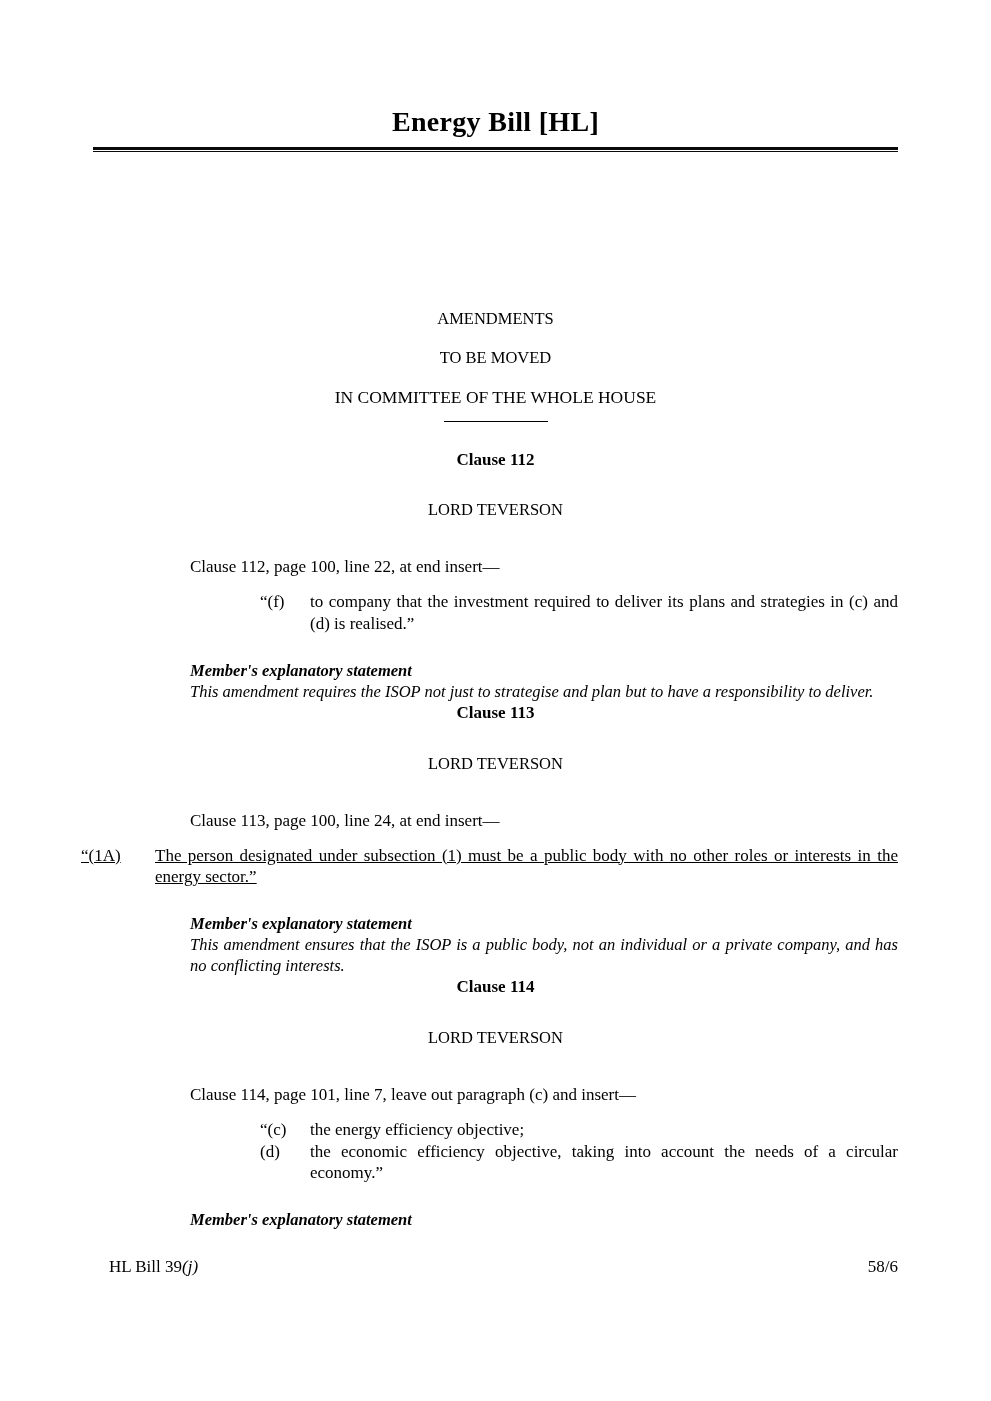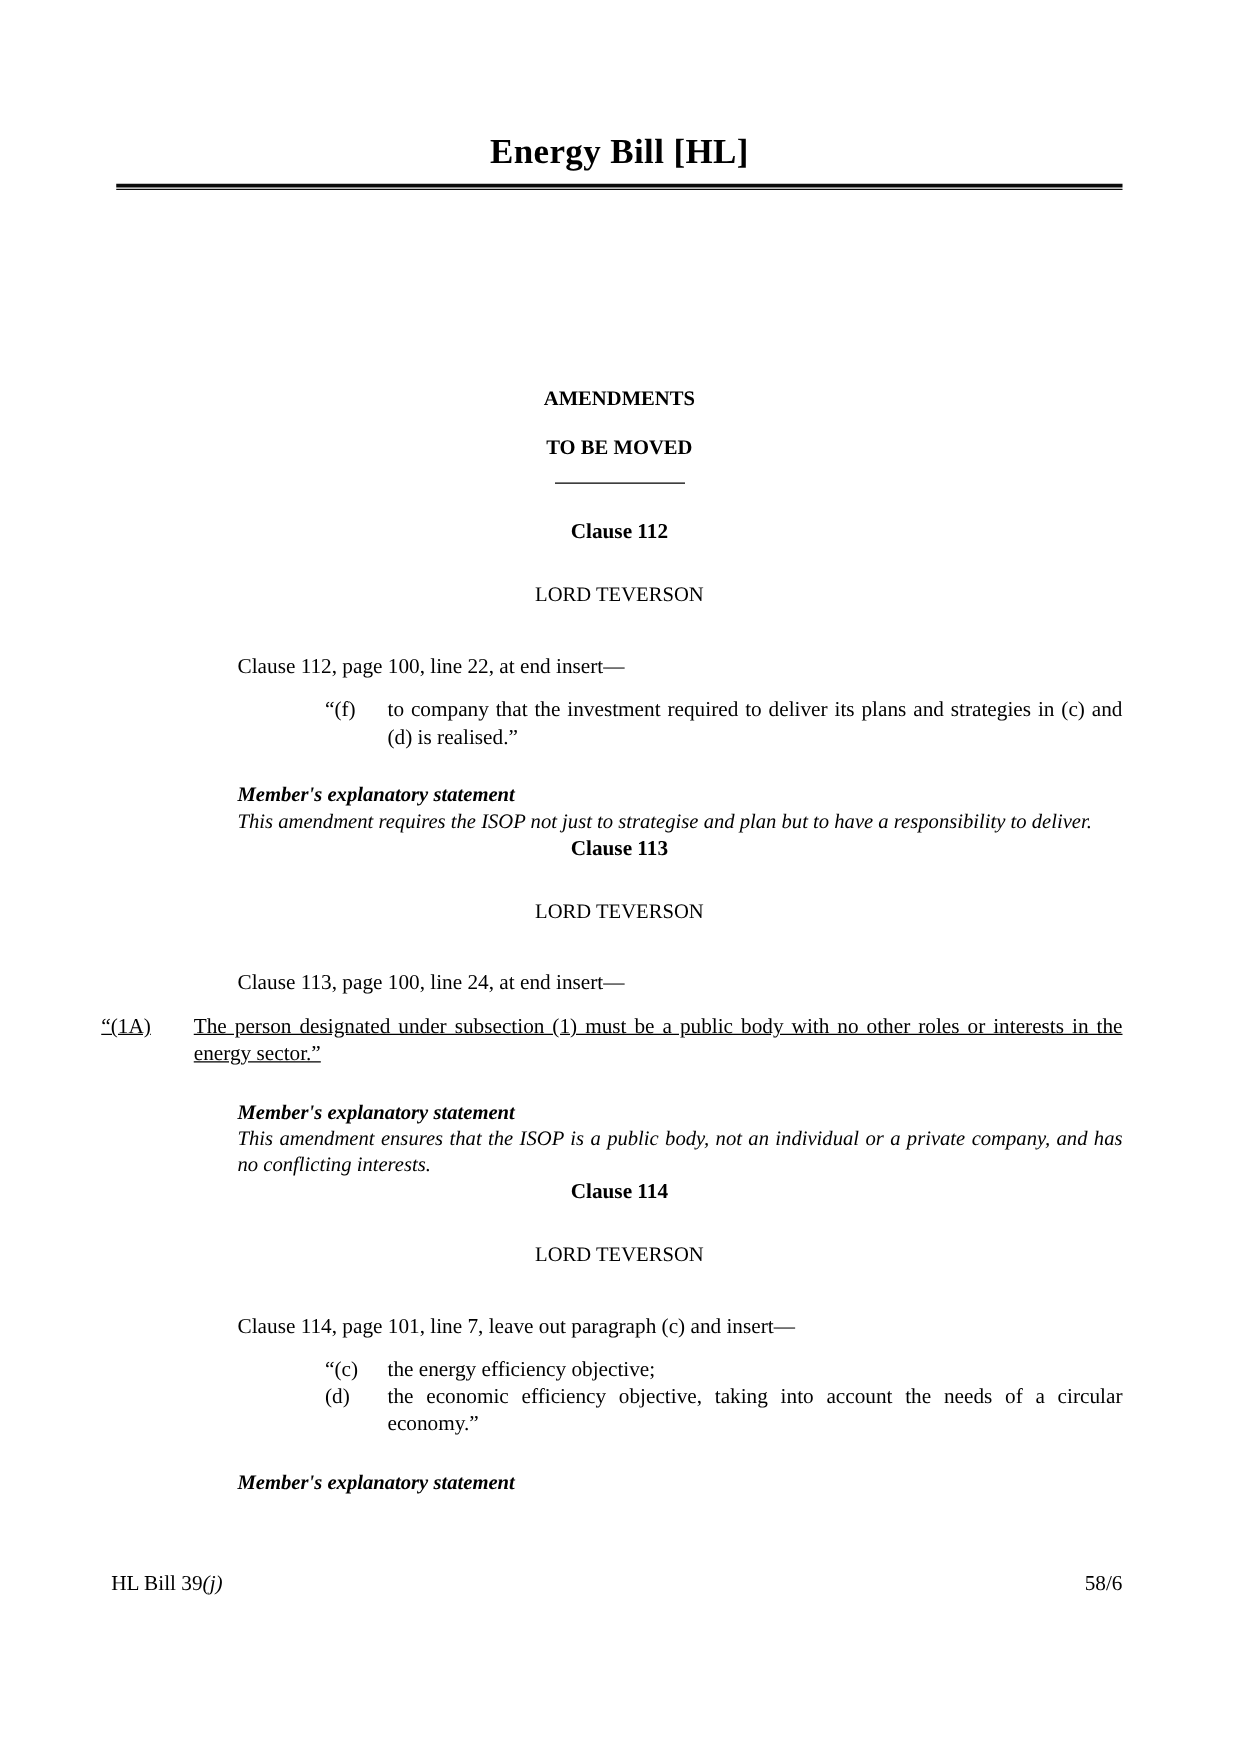--- a/index.html
+++ b/index.html
@@ -24,21 +24,21 @@
   .double-rule {
     margin: 9px 93px 0 93px;
     height: 5px;
     border-top: 3px solid #0a0a0a;
     border-bottom: 1px solid #0a0a0a;
   }
 
   .content { margin: 0 93px; line-height: 1.28; }
 
   .caps-block { margin-top: 156px; text-align: center; font-size: 16.5px; }
-  .caps-block p { margin-bottom: 18px; font-weight: bold; }
+  .caps-block p { margin-bottom: 18px; }
   .caps-committee { font-size: 17.5px; margin-bottom: 0 !important; }
   .short-rule {
     width: 104px;
     margin: 12px auto 0 auto;
     border-top: 1.5px solid #000;
   }
 
   .clause-heading {
     text-align: center;
     font-weight: bold;
@@ -66,41 +66,42 @@
     font-style: italic;
   }
   .statement {
     font-size: 16.5px;
     font-style: italic;
     text-align: justify;
   }
 
   .footer {
     position: absolute;
-    left: 89px;
+    left: 109px;
     right: 93px;
     top: 1257px;
     display: flex;
     justify-content: space-between;
     font-size: 17px;
   }
 </style>
 </head>
 <body>
 
 <div class="page">
 
   <h1 class="title">Energy Bill [HL]</h1>
   <div class="double-rule"></div>
 
   <div class="content">
 
     <div class="caps-block">
       <p>AMENDMENTS</p>
       <p>TO BE MOVED</p>
+      <p class="caps-committee">IN COMMITTEE OF THE WHOLE HOUSE</p>
       <div class="short-rule"></div>
     </div>
 
     <section>
       <h2 class="clause-heading first">Clause 112</h2>
       <p class="mover">LORD TEVERSON</p>
       <p class="instruction body-indent">Clause 112, page 100, line 22, at end insert—</p>
       <div class="items body-indent">
         <div class="item">
           <span class="label">“(f)</span>

